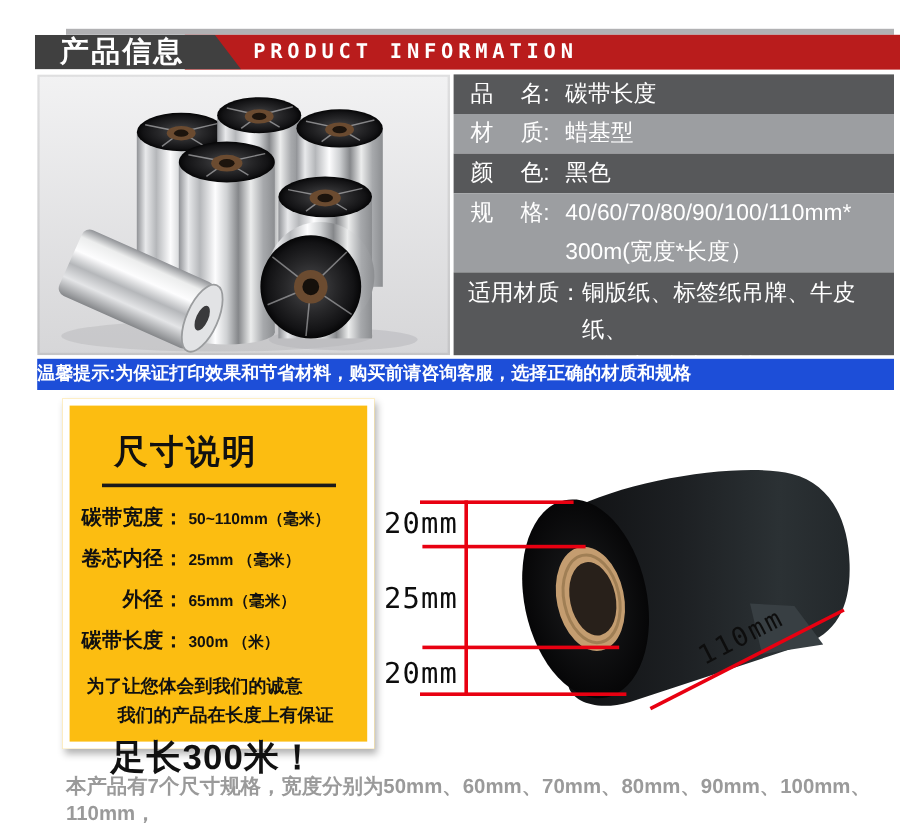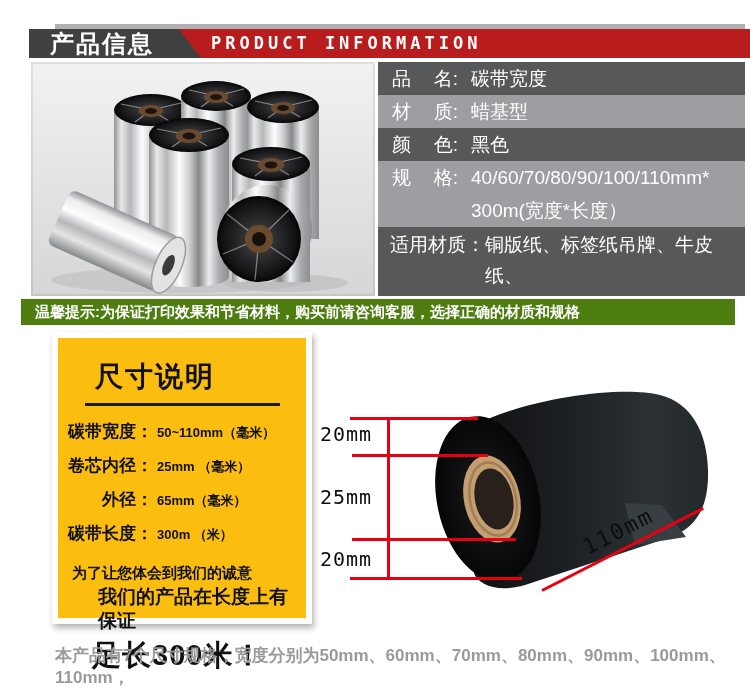--- a/index.html
+++ b/index.html
@@ -26,47 +26,47 @@
   .srow.light{background:#9c9ea1;}
   .srow.h1{height:33px;line-height:33px;}
   .srow.h2{height:66px;line-height:33px;}
   .srow.h3{height:69px;line-height:31px;padding-top:2px;box-sizing:border-box;}
   .lbl{display:flex;justify-content:space-between;width:66px;margin-left:14px;flex:none;}
   .val{margin-left:13px;}
   .lblwide{margin-left:12px;flex:none;}
   .vlines .ind{padding-left:14px;}
 
   
-  .notice{position:absolute;left:21px;top:299px;width:714px;height:26px;background:#4d7c0f;
-      color:#fff;font-weight:bold;font-size:15px;line-height:26px;box-sizing:border-box;padding-left:14px;}
+  .notice{position:absolute;left:31px;top:299px;width:714px;height:26px;background:#1d4ed8;
+      color:#fff;font-weight:bold;font-size:15px;line-height:26px;box-sizing:border-box;}
 
   
   .card{position:absolute;left:52px;top:332px;width:248px;height:280px;background:#fcbd11;
       border:6px solid #fff;box-shadow:2px 4px 6px rgba(0,0,0,.3);color:#111;}
   .card .title{margin:20px 0 0 37px;font-size:28px;font-weight:bold;letter-spacing:2px;}
   .card .underline{margin:7px 0 0 27px;width:195px;height:3px;background:#1a1a1a;}
   .card .specs{margin-top:9px;}
   .card .scrow{display:flex;align-items:baseline;line-height:33px;}
   .card .sclbl{width:95px;text-align:right;font-size:17px;font-weight:bold;flex:none;}
   .card .scval{margin-left:4px;font-size:13px;font-weight:bold;}
   .card .p1{margin:10px 0 0 14px;font-size:15px;font-weight:bold;line-height:24px;}
-  .card .p2{margin:0 0 0 40px;font-size:19px;font-weight:bold;line-height:24px;}
+  .card .p2{margin:0 0 0 40px;font-size:15px;font-weight:bold;line-height:24px;}
   .card .big{margin:3px 0 0 34px;font-size:29px;font-weight:bold;letter-spacing:1px;}
 
   
   .roll-illus{position:absolute;left:430px;top:385px;width:290px;height:210px;z-index:1;}
   .dline{position:absolute;background:#e80011;z-index:3;}
   .dl-v{left:387px;top:417px;width:3px;height:163px;}
   .dl-h1{left:350px;top:417px;width:128px;height:3px;}
   .dl-h2{left:352px;top:454px;width:136px;height:3px;}
   .dl-h3{left:352px;top:538px;width:164px;height:3px;}
   .dl-h4{left:350px;top:577px;width:172px;height:3px;}
   .dl-diag{left:542px;top:589px;width:181px;height:3px;transform-origin:0 50%;transform:rotate(-27deg);}
   .dimlab{position:absolute;color:#0d0d0d;font-family:"DejaVu Sans Mono",monospace;
-      font-size:20px;letter-spacing:1px;z-index:3;}
+      font-size:24px;letter-spacing:1px;z-index:3;}
   .dt{left:320px;top:422px;}
   .dm{left:320px;top:485px;}
   .db{left:320px;top:547px;}
   .dlen{left:584px;top:536px;font-size:22px;letter-spacing:2px;transform:rotate(-27deg);transform-origin:0 50%;}
 
   
   .footer{position:absolute;left:55px;top:645px;width:690px;color:#9a9a9a;
       font-size:17px;font-weight:bold;line-height:22px;}
 </style>
 </head>
@@ -203,21 +203,21 @@
     </g>
     <rect x="1" y="1" width="342" height="232" fill="none" stroke="rgba(0,0,0,0.08)" stroke-width="2"></rect>
   </svg>
 
   <div class="spec-table">
     <div class="srow dark h1">
       <span class="lbl">
         <span>品</span>
         <span>名:</span>
       </span>
-      <span class="val">碳带宽度</span>
+      <span class="val">碳带长度</span>
     </div>
     <div class="srow light h1">
       <span class="lbl">
         <span>材</span>
         <span>质:</span>
       </span>
       <span class="val">蜡基型</span>
     </div>
     <div class="srow dark h1">
       <span class="lbl">

